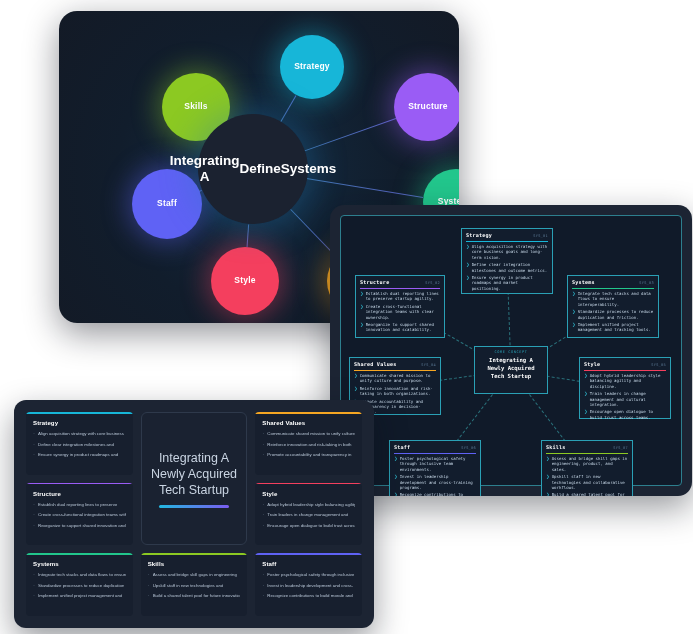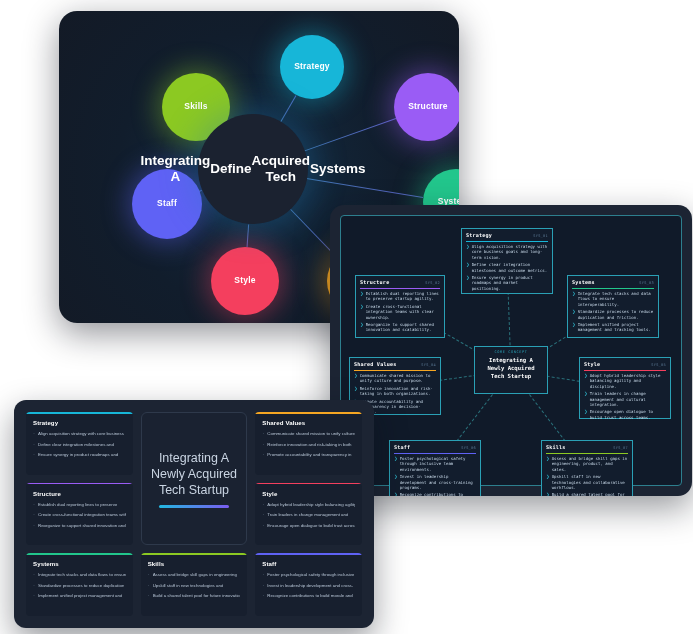--- a/index.html
+++ b/index.html
@@ -129,21 +129,20 @@
       <div class="mm-node" style="left: 152px; top: 236px; width: 68px; height: 68px; font-size: 8.5px; background: rgb(244, 63, 94); box-shadow: rgba(244, 63, 94, 0.4) 0px 0px 26px 5px;">
         <span>Style</span>
       </div>
       <div class="mm-node" style="left: 268px; top: 236px; width: 68px; height: 68px; font-size: 8.5px; background: rgb(245, 166, 35); box-shadow: rgba(245, 166, 35, 0.4) 0px 0px 26px 5px;">
         <span>Shared Values</span>
       </div>
     </div>
   <div class="mm-center" id="mm-center" style="left: 139px; top: 103px; width: 110px; height: 110px;">
       <div>Integrating A</div>
       <div>Define</div>
-      <div>Acquired Tech</div>
       <div>Systems</div>
     </div>
 </div>
 
 <div id="card-tech">
   <div class="inner">
     <div id="t-links">
         <div class="t-link" style="left: 166px; top: 45px; width: 109.073px; transform: rotate(87.8983deg);"></div>
         <div class="t-link" style="left: 59px; top: 90.5px; width: 127.88px; transform: rotate(29.7727deg);"></div>
         <div class="t-link" style="left: 272px; top: 90.5px; width: 120.151px; transform: rotate(148.096deg);"></div>

